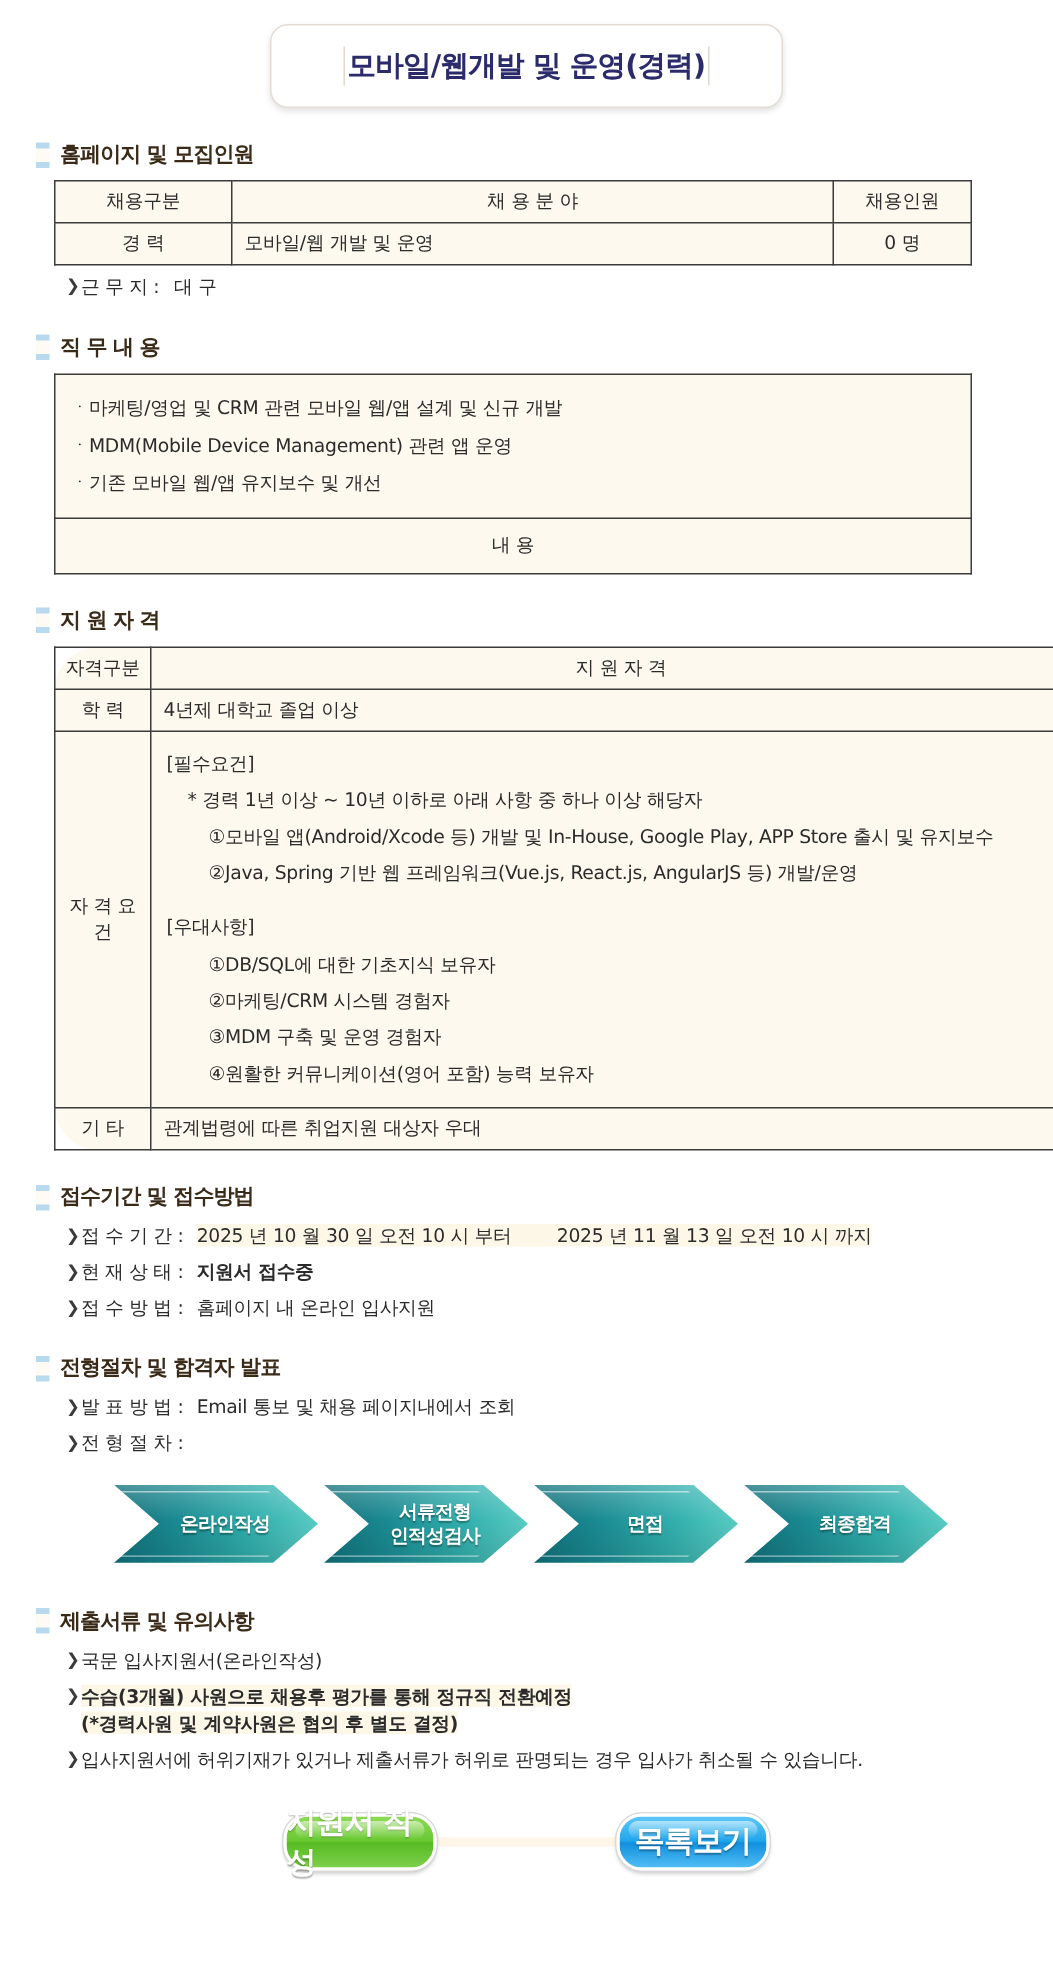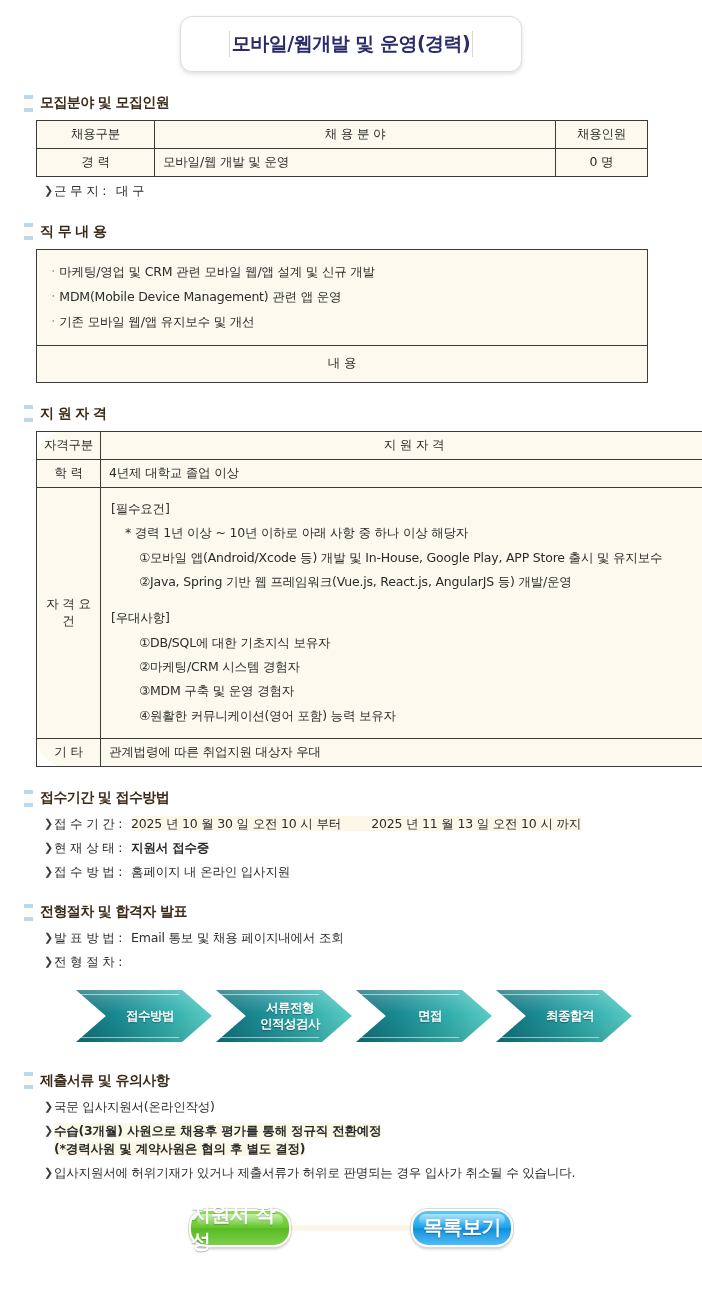--- a/index.html
+++ b/index.html
@@ -166,21 +166,21 @@
     <div class="title-box">
       <span class="bar l"></span>
       <span class="bar r"></span>
       <span class="title-text">모바일/웹개발 및 운영(경력)</span>
     </div>
   </div>
 
   <div class="section">
     <div class="sec-head">
       <span class="sec-marker"></span>
-      <span class="sec-title">모집분야 및 모집인원</span>
+      <span class="sec-title">홈페이지 및 모집인원</span>
     </div>
 
     <table class="jt t-recruit">
       <colgroup>
           <col class="c1">
           <col>
           <col class="c3">
         </colgroup>
       <tbody>
           <tr>
@@ -317,21 +317,21 @@
       <span class="btxt">
         <span>전 형 절 차 :</span>
       </span>
     </div>
 
     <div class="flow">
       <div class="chev">
         <span class="shape"></span>
         <span class="inner"></span>
         <span class="lbl">
-          <span>접수방법</span>
+          <span>온라인작성</span>
         </span>
       </div>
       <div class="chev">
         <span class="shape"></span>
         <span class="inner"></span>
         <span class="lbl">
           <span>서류전형</span><br>
           <span>인적성검사</span>
         </span>
       </div>

